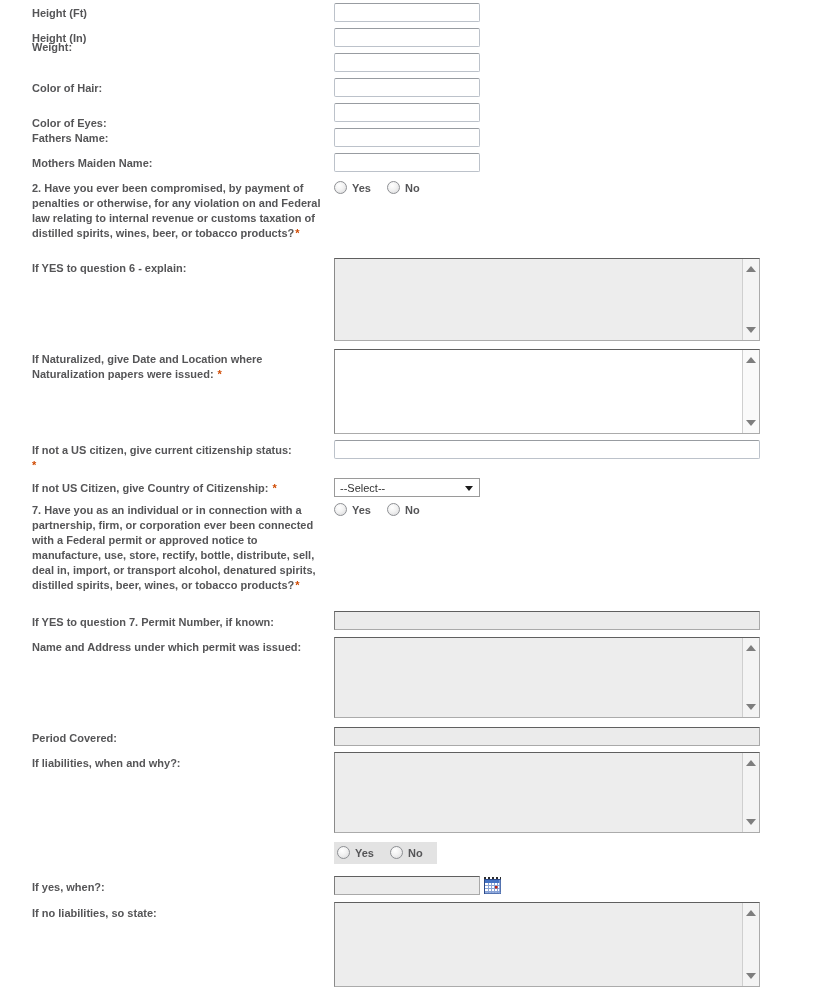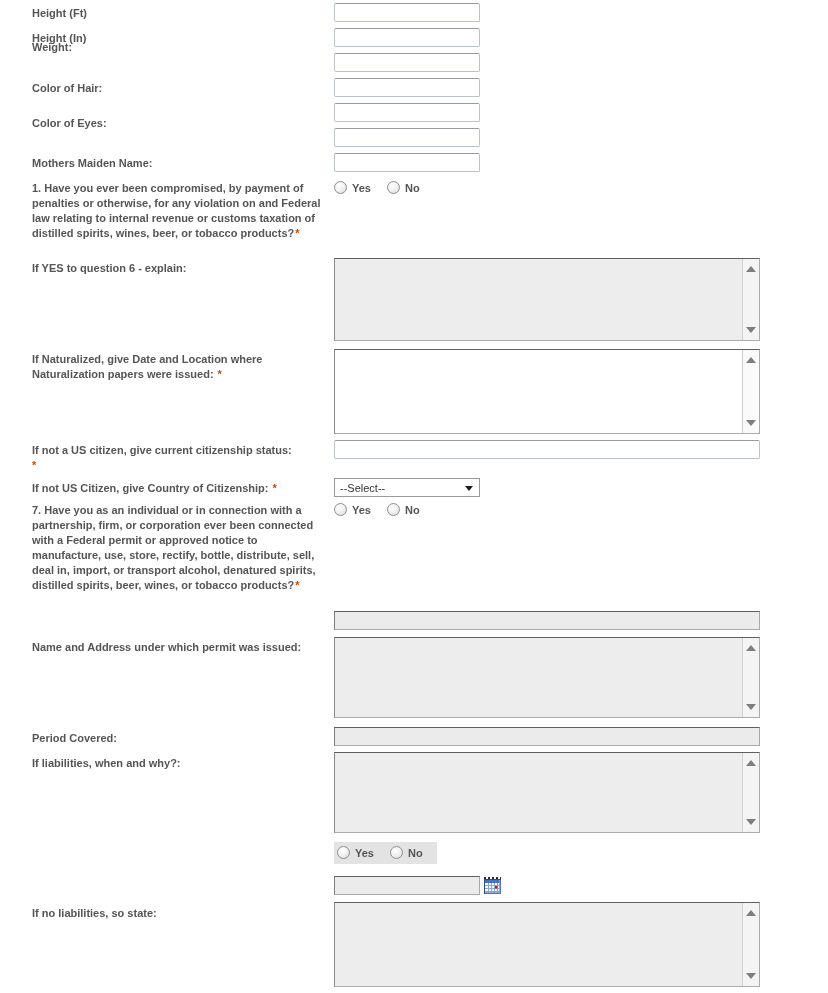--- a/index.html
+++ b/index.html
@@ -61,26 +61,27 @@
 
   <label class="lbl" style="top:40px"><span>Weight:</span></label>
   <input class="txt fld" style="top: 53px;" type="text" value="">
 
   <label class="lbl" style="top:81px"><span>Color of Hair:</span></label>
   <input class="txt fld" style="top: 78px;" type="text" value="">
 
   <label class="lbl" style="top:116px"><span>Color of Eyes:</span></label>
   <input class="txt fld" style="top: 103px;" type="text" value="">
 
+  <label class="lbl" style="top:131px"><span>Fathers Name:</span></label>
   <input class="txt fld" style="top: 128px;" type="text" value="">
 
   <label class="lbl" style="top:156px"><span>Mothers Maiden Name:</span></label>
   <input class="txt fld" style="top: 153px;" type="text" value="">
 
-  <label class="lbl" style="top:181px"><span>1. Have you ever been compromised, by payment of penalties or otherwise, for any violation on and Federal law relating to internal revenue or customs taxation of distilled spirits, wines, beer, or tobacco products?</span><span class="req req-tight">*</span></label>
+  <label class="lbl" style="top:181px"><span>2. Have you ever been compromised, by payment of penalties or otherwise, for any violation on and Federal law relating to internal revenue or customs taxation of distilled spirits, wines, beer, or tobacco products?</span><span class="req req-tight">*</span></label>
   <div class="radios" style="top:181px">
     <span class="radio"></span>
     <span class="rlbl">Yes</span>
     <span class="radio"></span>
     <span class="rlbl">No</span>
   </div>
 
   <label class="lbl" style="top:261px"><span>If YES to question 6 - explain:</span></label>
   <div class="ta dis" style="top:258px;height:83px">
     <div class="sb">
@@ -107,20 +108,21 @@
   </div>
 
   <label class="lbl" style="top:503px"><span>7. Have you as an individual or in connection with a partnership, firm, or corporation ever been connected with a Federal permit or approved notice to manufacture, use, store, rectify, bottle, distribute, sell, deal in, import, or transport alcohol, denatured spirits, distilled spirits, beer, wines, or tobacco products?</span><span class="req req-tight">*</span></label>
   <div class="radios" style="top:503px">
     <span class="radio"></span>
     <span class="rlbl">Yes</span>
     <span class="radio"></span>
     <span class="rlbl">No</span>
   </div>
 
+  <label class="lbl" style="top:615px"><span>If YES to question 7. Permit Number, if known:</span></label>
   <input class="dtxt fld" style="top: 611px;" type="text" disabled="" value="">
 
   <label class="lbl" style="top:640px"><span>Name and Address under which permit was issued:</span></label>
   <div class="ta dis" style="top:637px;height:81px">
     <div class="sb">
       <span class="up"></span>
       <span class="dn"></span>
     </div>
   </div>
 
@@ -137,20 +139,21 @@
 
   <div class="radios" style="top:842px">
     <span class="strip">
       <span class="radio"></span>
       <span class="rlbl">Yes</span>
       <span class="radio"></span>
       <span class="rlbl" style="margin-right:2px">No</span>
     </span>
   </div>
 
+  <label class="lbl" style="top:880px"><span>If yes, when?:</span></label>
   <input class="dtxt dshort fld" style="top: 876px;" type="text" disabled="" value="">
   <span class="calbtn" style="top:877px">
     <svg width="18" height="18" viewBox="0 0 18 18">
       <rect x="0" y="0" width="2" height="2" fill="#2b2b2b"></rect>
         <rect x="4" y="0" width="2" height="2" fill="#2b2b2b"></rect>
         <rect x="8" y="0" width="2" height="2" fill="#2b2b2b"></rect>
         <rect x="12" y="0" width="2" height="2" fill="#2b2b2b"></rect>
         <rect x="16" y="0" width="1" height="2" fill="#2b2b2b"></rect>
       <rect x="2" y="0" width="2" height="2" fill="#ffffff"></rect>
         <rect x="6" y="0" width="2" height="2" fill="#ffffff"></rect>

